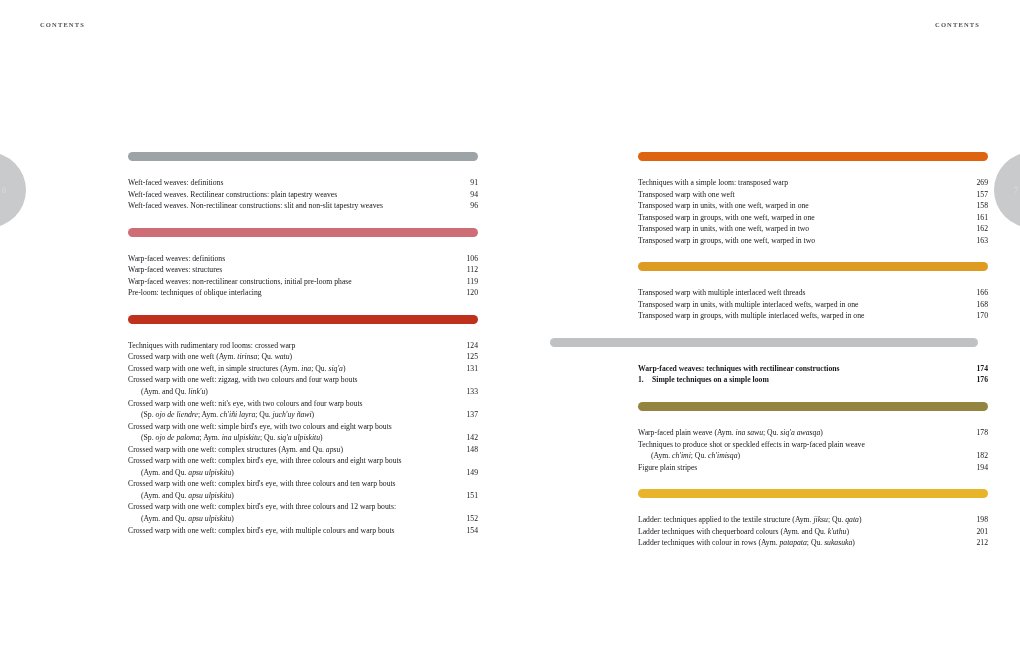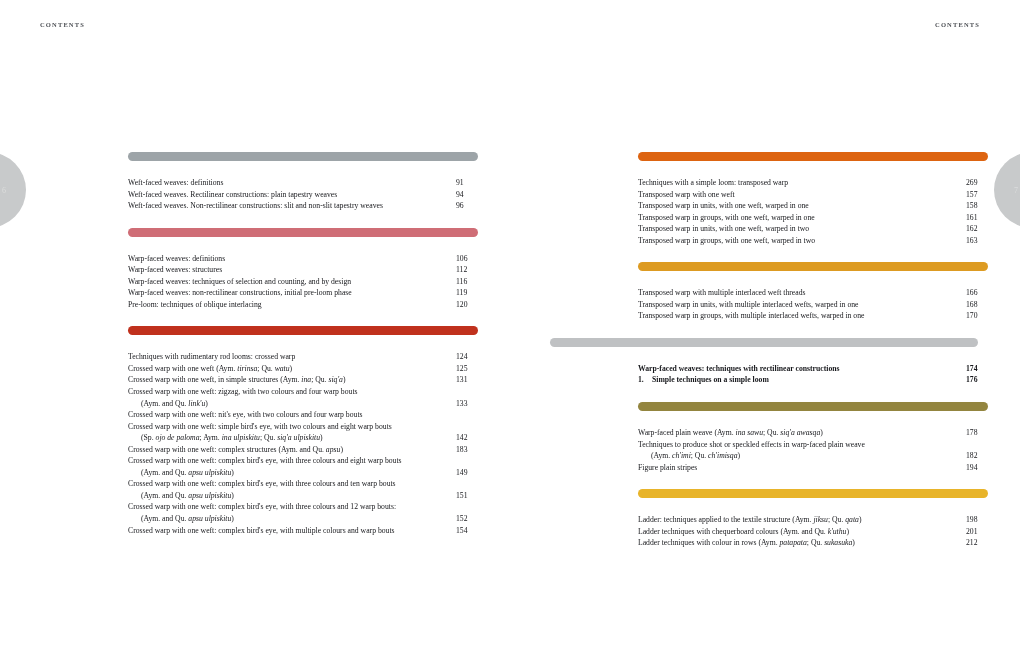--- a/index.html
+++ b/index.html
@@ -98,20 +98,21 @@
     position: relative;
     display: block;
     padding-right: 26px;
   }
   .entry-line.cont { padding-left: 13px; }
   .entry-title { }
   .entry-page {
     position: absolute;
     right: 0;
     top: 0;
+    text-align: right;
     width: 22px;
     font-variant-numeric: lining-nums;
   }
   .toc-entry.bold,
   .toc-entry.bold .entry-line { font-weight: 700; }
 
   .toc-entry.numbered .entry-line { padding-left: 0; }
   .num-label {
     display: inline-block;
     width: 14px;
@@ -149,23 +150,20 @@
     <div class="toc-group">
       <div class="rule-bar" style="background: rgb(207, 109, 118);"></div>
       <ul class="toc-list">
         <li class="toc-entry">
           <span class="entry-line"><span class="entry-title">Warp-faced weaves: definitions</span><span class="entry-page">106</span></span>
         </li>
         <li class="toc-entry">
           <span class="entry-line"><span class="entry-title">Warp-faced weaves: structures</span><span class="entry-page">112</span></span>
         </li>
         <li class="toc-entry">
-          <span class="entry-line"><span class="entry-title">Warp-faced weaves: techniques of selection and counting, and by design</span><span class="entry-page">116</span></span>
-        </li>
-        <li class="toc-entry">
           <span class="entry-line"><span class="entry-title">Warp-faced weaves: non-rectilinear constructions, initial pre-loom phase</span><span class="entry-page">119</span></span>
         </li>
         <li class="toc-entry">
           <span class="entry-line"><span class="entry-title">Pre-loom: techniques of oblique interlacing</span><span class="entry-page">120</span></span>
         </li>
       </ul>
     </div>
     <div class="toc-group">
       <div class="rule-bar" style="background: rgb(192, 49, 29);"></div>
       <ul class="toc-list">
@@ -177,27 +175,28 @@
         </li>
         <li class="toc-entry">
           <span class="entry-line"><span class="entry-title">Crossed warp with one weft, in simple structures (Aym. <em>ina</em>; Qu. <em>siq'a</em>)</span><span class="entry-page">131</span></span>
         </li>
         <li class="toc-entry">
           <span class="entry-line"><span class="entry-title">Crossed warp with one weft: zigzag, with two colours and four warp bouts</span></span>
           <span class="entry-line cont"><span class="entry-title">(Aym. and Qu. <em>link'u</em>)</span><span class="entry-page">133</span></span>
         </li>
         <li class="toc-entry">
           <span class="entry-line"><span class="entry-title">Crossed warp with one weft: nit's eye, with two colours and four warp bouts</span></span>
+          <span class="entry-line cont"><span class="entry-title">(Sp. <em>ojo de liendre</em>; Aym. <em>ch'iñi layra</em>; Qu. <em>juch'uy ñawi</em>)</span><span class="entry-page">137</span></span>
         </li>
         <li class="toc-entry">
           <span class="entry-line"><span class="entry-title">Crossed warp with one weft: simple bird's eye, with two colours and eight warp bouts</span></span>
           <span class="entry-line cont"><span class="entry-title">(Sp. <em>ojo de paloma</em>; Aym. <em>ina ulpiskitu</em>; Qu. <em>siq'a ulpiskitu</em>)</span><span class="entry-page">142</span></span>
         </li>
         <li class="toc-entry">
-          <span class="entry-line"><span class="entry-title">Crossed warp with one weft: complex structures (Aym. and Qu. <em>apsu</em>)</span><span class="entry-page">183</span></span>
+          <span class="entry-line"><span class="entry-title">Crossed warp with one weft: complex structures (Aym. and Qu. <em>apsu</em>)</span><span class="entry-page">148</span></span>
         </li>
         <li class="toc-entry">
           <span class="entry-line"><span class="entry-title">Crossed warp with one weft: complex bird's eye, with three colours and eight warp bouts</span></span>
           <span class="entry-line cont"><span class="entry-title">(Aym. and Qu. <em>apsu ulpiskitu</em>)</span><span class="entry-page">149</span></span>
         </li>
         <li class="toc-entry">
           <span class="entry-line"><span class="entry-title">Crossed warp with one weft: complex bird's eye, with three colours and ten warp bouts</span></span>
           <span class="entry-line cont"><span class="entry-title">(Aym. and Qu. <em>apsu ulpiskitu</em>)</span><span class="entry-page">151</span></span>
         </li>
         <li class="toc-entry">

